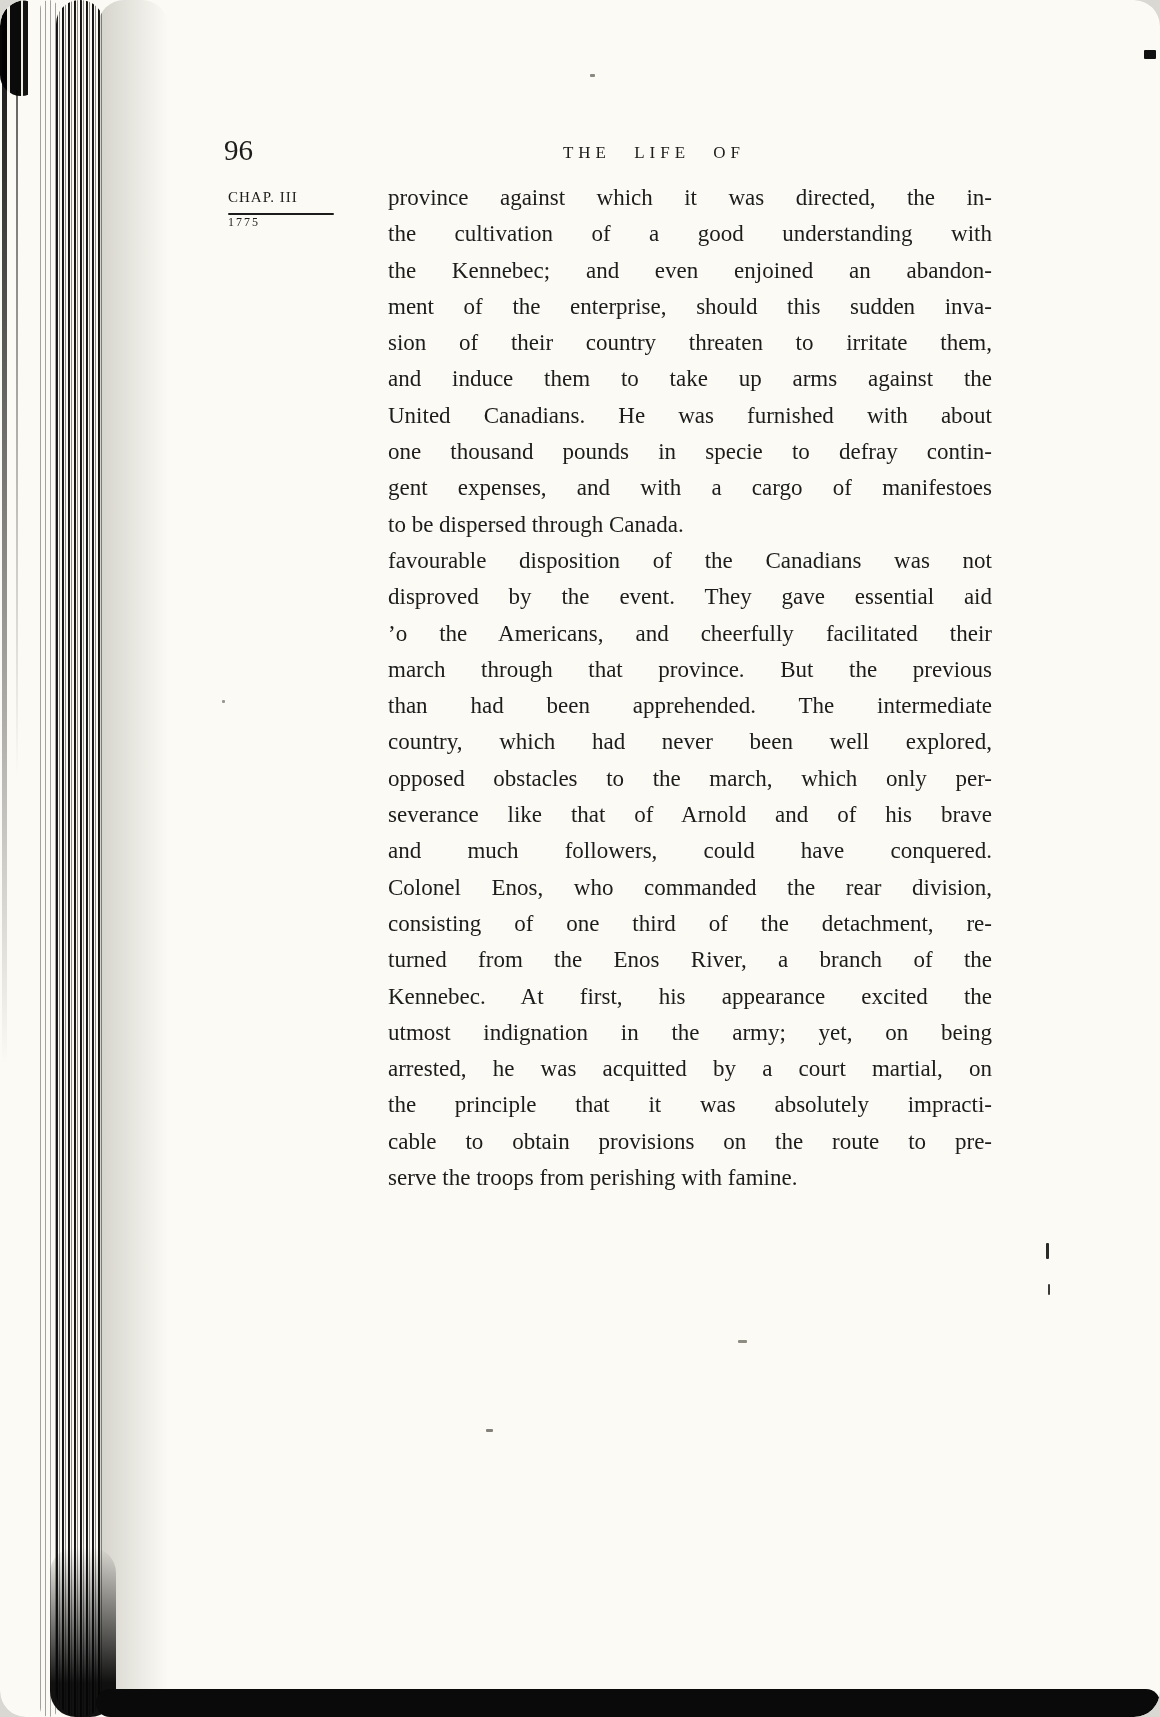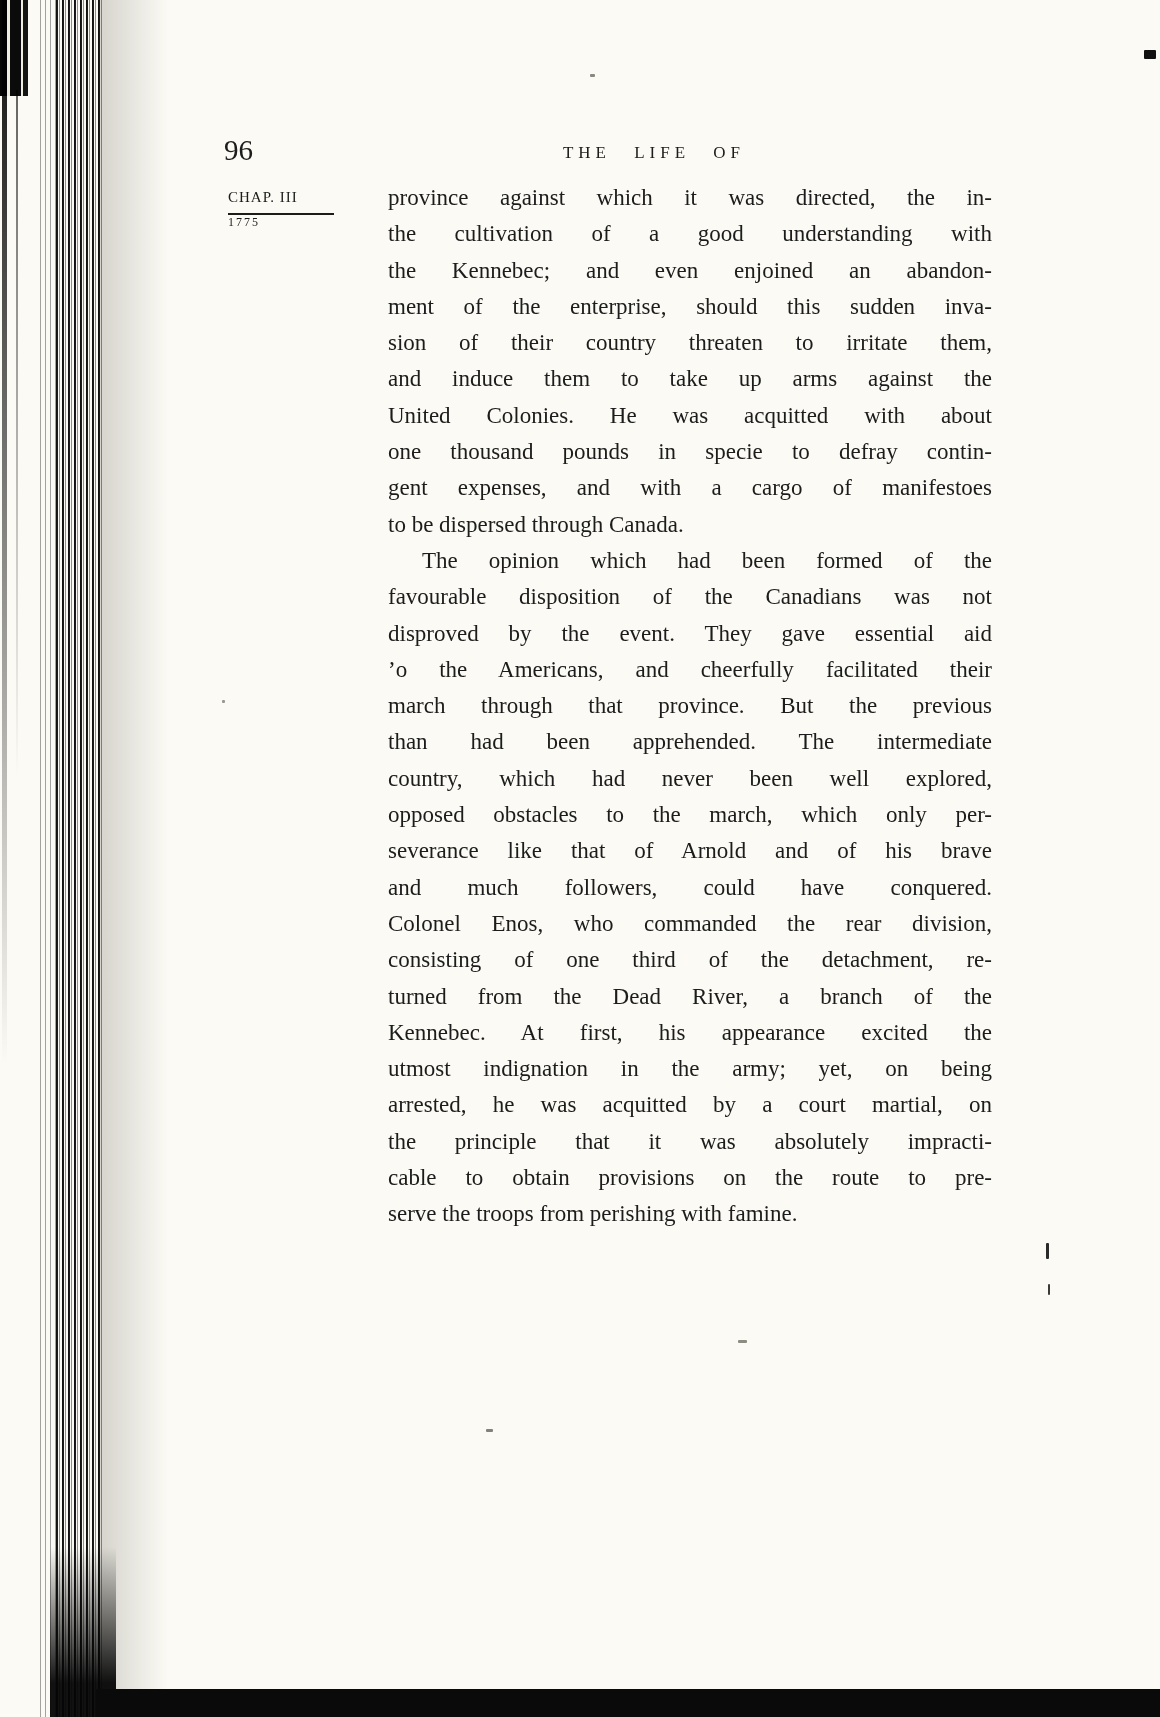--- a/index.html
+++ b/index.html
@@ -1,15 +1,15 @@
 <!DOCTYPE html>
 <html><head>
 <meta charset="utf-8">
 <style>
-  * { margin: 0; padding: 0; box-sizing: border-box; }
+  * { margin: 0; padding: 0; box-sizing: border-box; border-radius: 26px; }
   html, body { width: 1160px; height: 1717px; }
   body {
     font-family: "Liberation Serif", serif;
     background: #d9d8d2;
   }
   .page {
     position: relative;
     width: 1160px;
     height: 1717px;
     background: #fbfaf4;
@@ -131,37 +131,36 @@
     <div class="margin-year">1775</div>
   </div>
 
   <div class="body-text">
       <div class="line">province against which it was directed, the in-</div>
       <div class="line">the cultivation of a good understanding with</div>
       <div class="line">the Kennebec; and even enjoined an abandon-</div>
       <div class="line">ment of the enterprise, should this sudden inva-</div>
       <div class="line">sion of their country threaten to irritate them,</div>
       <div class="line">and induce them to take up arms against the</div>
-      <div class="line">United Colonies. He was acquitted with about</div>
+      <div class="line">United Canadians. He was furnished with about</div>
       <div class="line">one thousand pounds in specie to defray contin-</div>
       <div class="line">gent expenses, and with a cargo of manifestoes</div>
       <div class="line last">to be dispersed through Canada.</div>
-      <div class="line indent">The opinion which had been formed of the</div>
       <div class="line">favourable disposition of the Canadians was not</div>
       <div class="line">disproved by the event. They gave essential aid</div>
       <div class="line">’o the Americans, and cheerfully facilitated their</div>
       <div class="line">march through that province. But the previous</div>
       <div class="line">than had been apprehended. The intermediate</div>
       <div class="line">country, which had never been well explored,</div>
       <div class="line">opposed obstacles to the march, which only per-</div>
       <div class="line">severance like that of Arnold and of his brave</div>
       <div class="line">and much followers, could have conquered.</div>
       <div class="line">Colonel Enos, who commanded the rear division,</div>
       <div class="line">consisting of one third of the detachment, re-</div>
-      <div class="line">turned from the Dead River, a branch of the</div>
+      <div class="line">turned from the Enos River, a branch of the</div>
       <div class="line">Kennebec. At first, his appearance excited the</div>
       <div class="line">utmost indignation in the army; yet, on being</div>
       <div class="line">arrested, he was acquitted by a court martial, on</div>
       <div class="line">the principle that it was absolutely impracti-</div>
       <div class="line">cable to obtain provisions on the route to pre-</div>
       <div class="line last">serve the troops from perishing with famine.</div>
     </div>
 
 </div>
 

